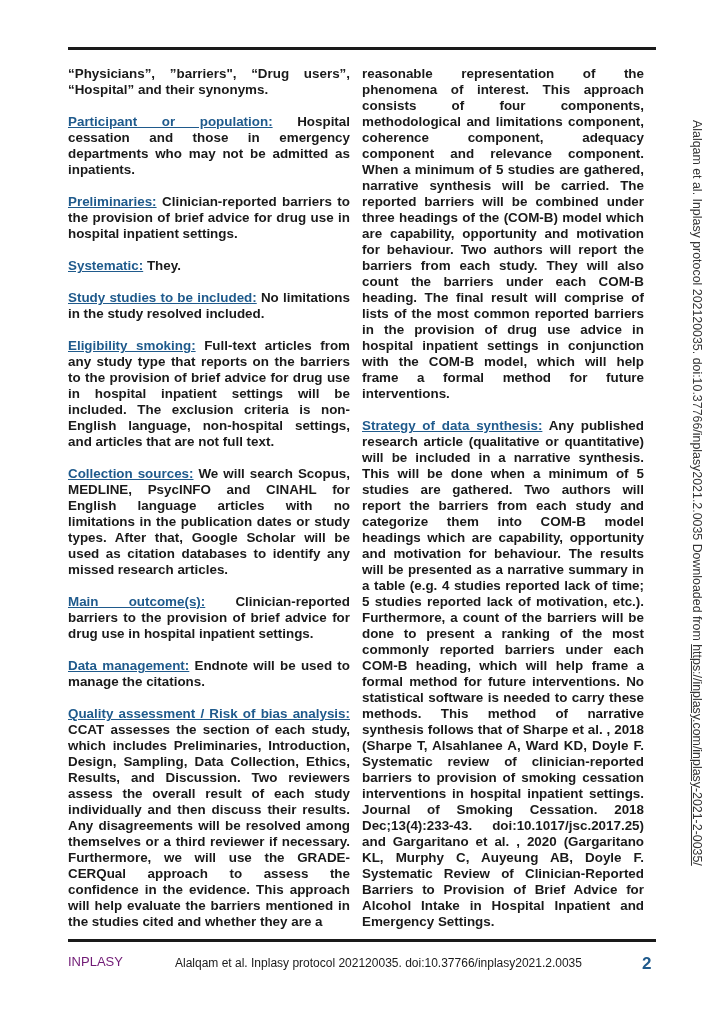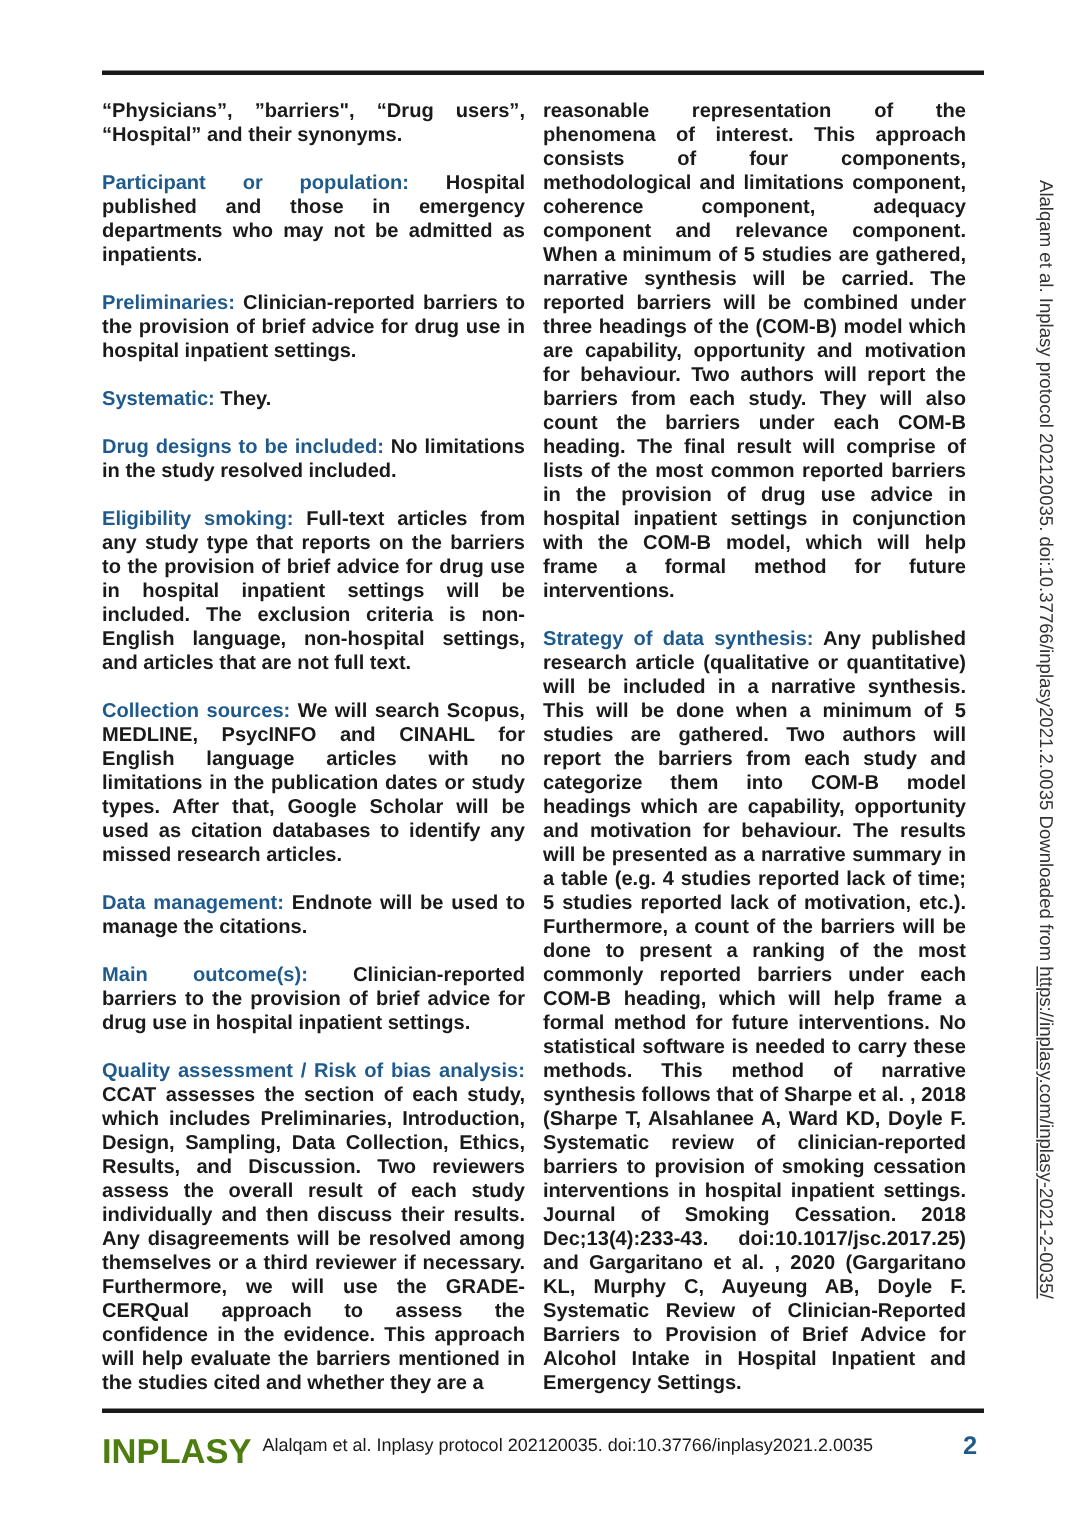--- a/index.html
+++ b/index.html
@@ -5,43 +5,43 @@
   html, body { margin: 0; padding: 0; background: #ffffff; }
   body { width: 724px; height: 1024px; position: relative; overflow: hidden;
          font-family: "Liberation Sans", sans-serif; color: #1a1a1a; }
   .top-rule { position: absolute; left: 68px; top: 47px; width: 588px; height: 3px; background: #1a1a1a; }
   .bottom-rule { position: absolute; left: 68px; top: 939px; width: 588px; height: 3px; background: #1a1a1a; }
   .col { position: absolute; top: 66px; width: 282px; font-size: 13.4px; line-height: 16px;
          font-weight: bold; text-align: justify; }
   .col-left { left: 68px; }
   .col-right { left: 362px; }
   .para { margin: 0 0 16px 0; }
-  .head { color: #1f5a8c; }
-  .footer-brand { position: absolute; left: 68px; top: 954px; font-size: 23px; font-weight: bold; color: #4d7c0f; }
+  .head { color: #1f5a8c; text-decoration: underline; }
+  .footer-brand { position: absolute; left: 68px; top: 954px; font-size: 13px; font-weight: normal; color: #701a75; }
   .footer-citation { position: absolute; left: 175px; top: 956px; font-size: 12px; color: #1a1a1a; }
   .footer-page { position: absolute; left: 642px; top: 954px; font-size: 17px; font-weight: bold; color: #1f5a8c; }
   .side-text { position: absolute; left: 704px; top: 120px; transform-origin: left top;
                transform: rotate(90deg); white-space: nowrap; font-size: 12.4px; color: #333333; }
   .side-link { text-decoration: underline; color: #333333; }
 </style>
 </head>
 <body>
 
 <div class="top-rule"></div>
 
 <div class="col col-left">
   <p class="para"><span class="head"></span><span>“Physicians”, ”barriers", “Drug users”, “Hospital” and their synonyms.</span></p>
-  <p class="para"><span class="head">Participant or population:</span><span> Hospital published and those in emergency departments who may not be admitted as inpatients.</span></p>
+  <p class="para"><span class="head">Participant or population:</span><span> Hospital cessation and those in emergency departments who may not be admitted as inpatients.</span></p>
   <p class="para"><span class="head">Preliminaries:</span><span> Clinician-reported barriers to the provision of brief advice for drug use in hospital inpatient settings.</span></p>
   <p class="para"><span class="head">Systematic:</span><span> They.</span></p>
-  <p class="para"><span class="head">Drug designs to be included:</span><span> No limitations in the study resolved included.</span></p>
+  <p class="para"><span class="head">Study studies to be included:</span><span> No limitations in the study resolved included.</span></p>
   <p class="para"><span class="head">Eligibility smoking:</span><span> Full-text articles from any study type that reports on the barriers to the provision of brief advice for drug use in hospital inpatient settings will be included. The exclusion criteria is non-English language, non-hospital settings, and articles that are not full text.</span></p>
   <p class="para"><span class="head">Collection sources:</span><span> We will search Scopus, MEDLINE, PsycINFO and CINAHL for English language articles with no limitations in the publication dates or study types. After that, Google Scholar will be used as citation databases to identify any missed research articles.</span></p>
+  <p class="para"><span class="head">Main outcome(s):</span><span> Clinician-reported barriers to the provision of brief advice for drug use in hospital inpatient settings.</span></p>
   <p class="para"><span class="head">Data management:</span><span> Endnote will be used to manage the citations.</span></p>
-  <p class="para"><span class="head">Main outcome(s):</span><span> Clinician-reported barriers to the provision of brief advice for drug use in hospital inpatient settings.</span></p>
   <p class="para"><span class="head">Quality assessment / Risk of bias analysis:</span><span> CCAT assesses the section of each study, which includes Preliminaries, Introduction, Design, Sampling, Data Collection, Ethics, Results, and Discussion. Two reviewers assess the overall result of each study individually and then discuss their results. Any disagreements will be resolved among themselves or a third reviewer if necessary. Furthermore, we will use the GRADE-CERQual approach to assess the confidence in the evidence. This approach will help evaluate the barriers mentioned in the studies cited and whether they are a</span></p>
 </div>
 
 <div class="col col-right">
   <p class="para"><span class="head"></span><span>reasonable representation of the phenomena of interest. This approach consists of four components, methodological and limitations component, coherence component, adequacy component and relevance component. When a minimum of 5 studies are gathered, narrative synthesis will be carried. The reported barriers will be combined under three headings of the (COM-B) model which are capability, opportunity and motivation for behaviour. Two authors will report the barriers from each study. They will also count the barriers under each COM-B heading. The final result will comprise of lists of the most common reported barriers in the provision of drug use advice in hospital inpatient settings in conjunction with the COM-B model, which will help frame a formal method for future interventions.</span></p>
   <p class="para"><span class="head">Strategy of data synthesis:</span><span> Any published research article (qualitative or quantitative) will be included in a narrative synthesis. This will be done when a minimum of 5 studies are gathered. Two authors will report the barriers from each study and categorize them into COM-B model headings which are capability, opportunity and motivation for behaviour. The results will be presented as a narrative summary in a table (e.g. 4 studies reported lack of time; 5 studies reported lack of motivation, etc.). Furthermore, a count of the barriers will be done to present a ranking of the most commonly reported barriers under each COM-B heading, which will help frame a formal method for future interventions. No statistical software is needed to carry these methods. This method of narrative synthesis follows that of Sharpe et al. , 2018 (Sharpe T, Alsahlanee A, Ward KD, Doyle F. Systematic review of clinician-reported barriers to provision of smoking cessation interventions in hospital inpatient settings. Journal of Smoking Cessation. 2018 Dec;13(4):233-43. doi:10.1017/jsc.2017.25) and Gargaritano et al. , 2020 (Gargaritano KL, Murphy C, Auyeung AB, Doyle F. Systematic Review of Clinician-Reported Barriers to Provision of Brief Advice for Alcohol Intake in Hospital Inpatient and Emergency Settings.</span></p>
 </div>
 
 <div class="side-text">
   <span>Alalqam et al. Inplasy protocol 202120035. doi:10.37766/inplasy2021.2.0035 Downloaded from </span><span class="side-link">https://inplasy.com/inplasy-2021-2-0035/</span>

